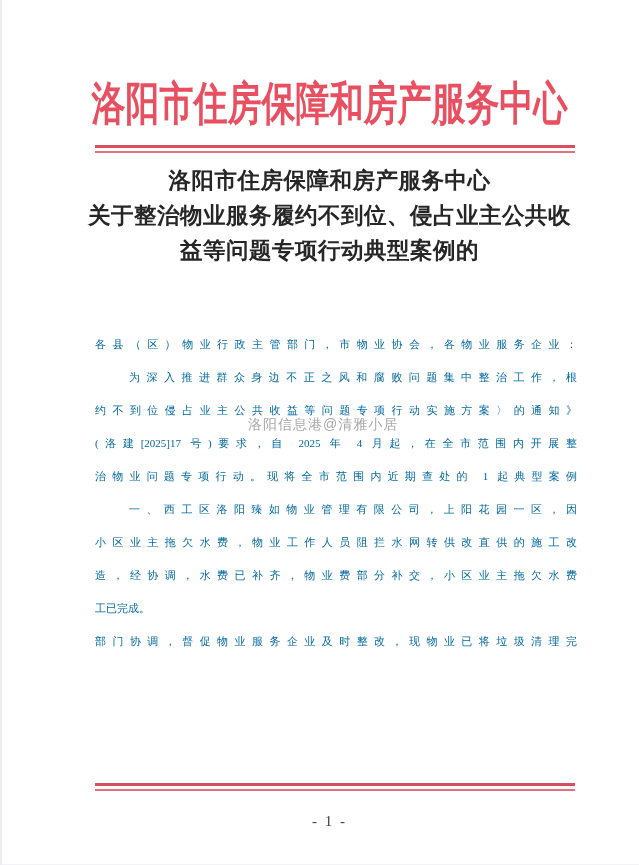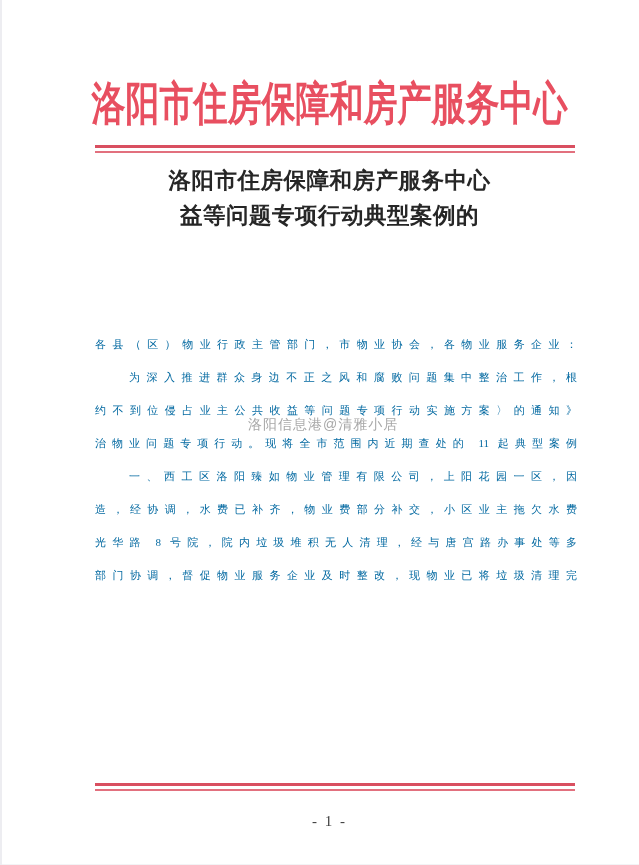--- a/index.html
+++ b/index.html
@@ -71,34 +71,37 @@
     <span class="org">洛阳市住房保障和房产服务中心</span>
   </div>
 
   <div class="rule rule-top">
     <div class="thick"></div>
     <div class="thin"></div>
   </div>
 
   <div class="doc-title">
     <div>洛阳市住房保障和房产服务中心</div>
+    <div>关于整治物业服务履约不到位、侵占业主公共收</div>
     <div>益等问题专项行动典型案例的</div>
   </div>
 
   <div class="body-text">
     <div class="line">各县（区）物业行政主管部门，市物业协会，各物业服务企业：</div>
 
     <div class="line indent">为深入推进群众身边不正之风和腐败问题集中整治工作，根</div>
     <div class="line">约不到位侵占业主公共收益等问题专项行动实施方案〉的通知》</div>
-    <div class="line">治物业问题专项行动。现将全市范围内近期查处的 11 起典型案例</div>
+    <div class="line">(洛建[2025]17 号)要求，自 2025 年 4 月起，在全市范围内开展整</div>
+    <div class="line">治物业问题专项行动。现将全市范围内近期查处的 1 起典型案例</div>
 
     <div class="line indent">一、西工区洛阳臻如物业管理有限公司，上阳花园一区，因</div>
+    <div class="line">小区业主拖欠水费，物业工作人员阻拦水网转供改直供的施工改</div>
     <div class="line">造，经协调，水费已补齐，物业费部分补交，小区业主拖欠水费</div>
+    <div class="line end">工已完成。</div>
 
-    <div class="line">光华路 8 号院，院内垃圾堆积无人清理，经与唐宫路办事处等多</div>
     <div class="line">部门协调，督促物业服务企业及时整改，现物业已将垃圾清理完</div>
   </div>
 
   <div class="watermark">洛阳信息港@清雅小居</div>
 
   <div class="rule rule-bottom">
     <div class="thick"></div>
     <div class="thin"></div>
   </div>
 

